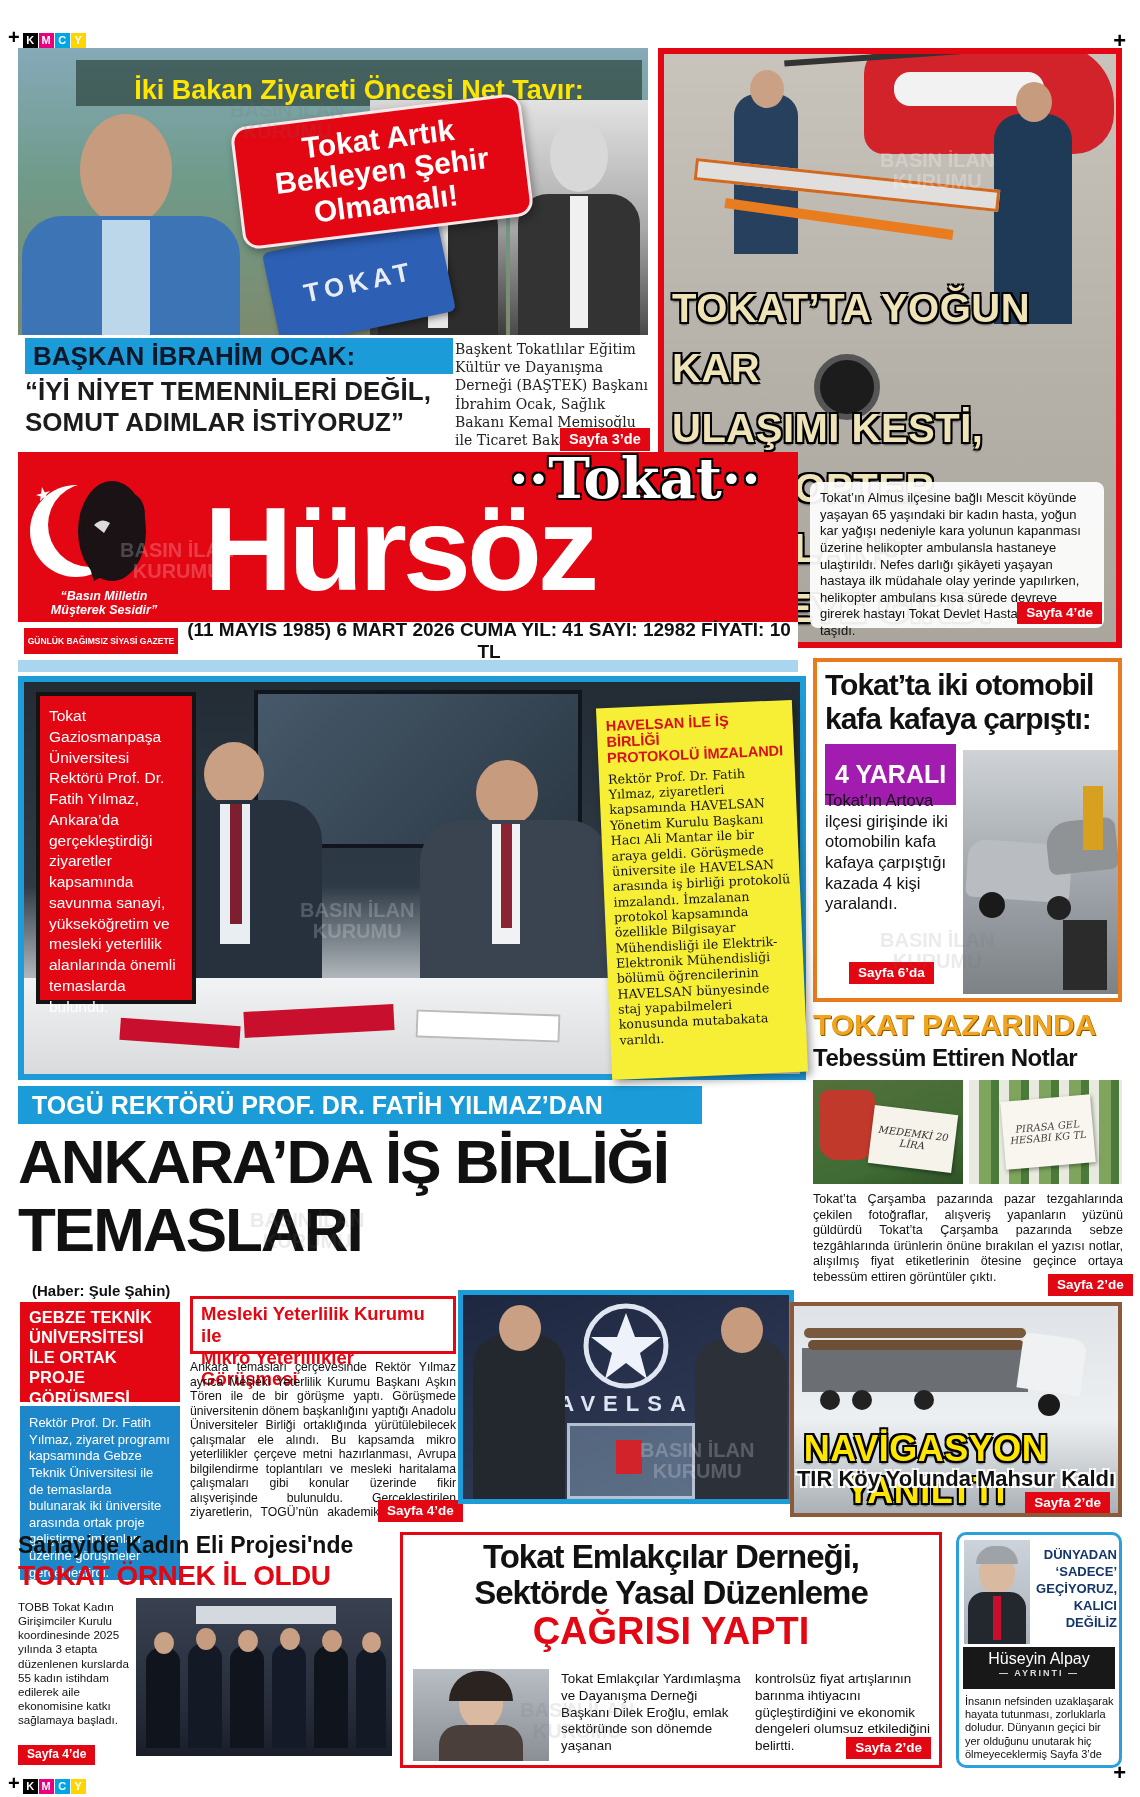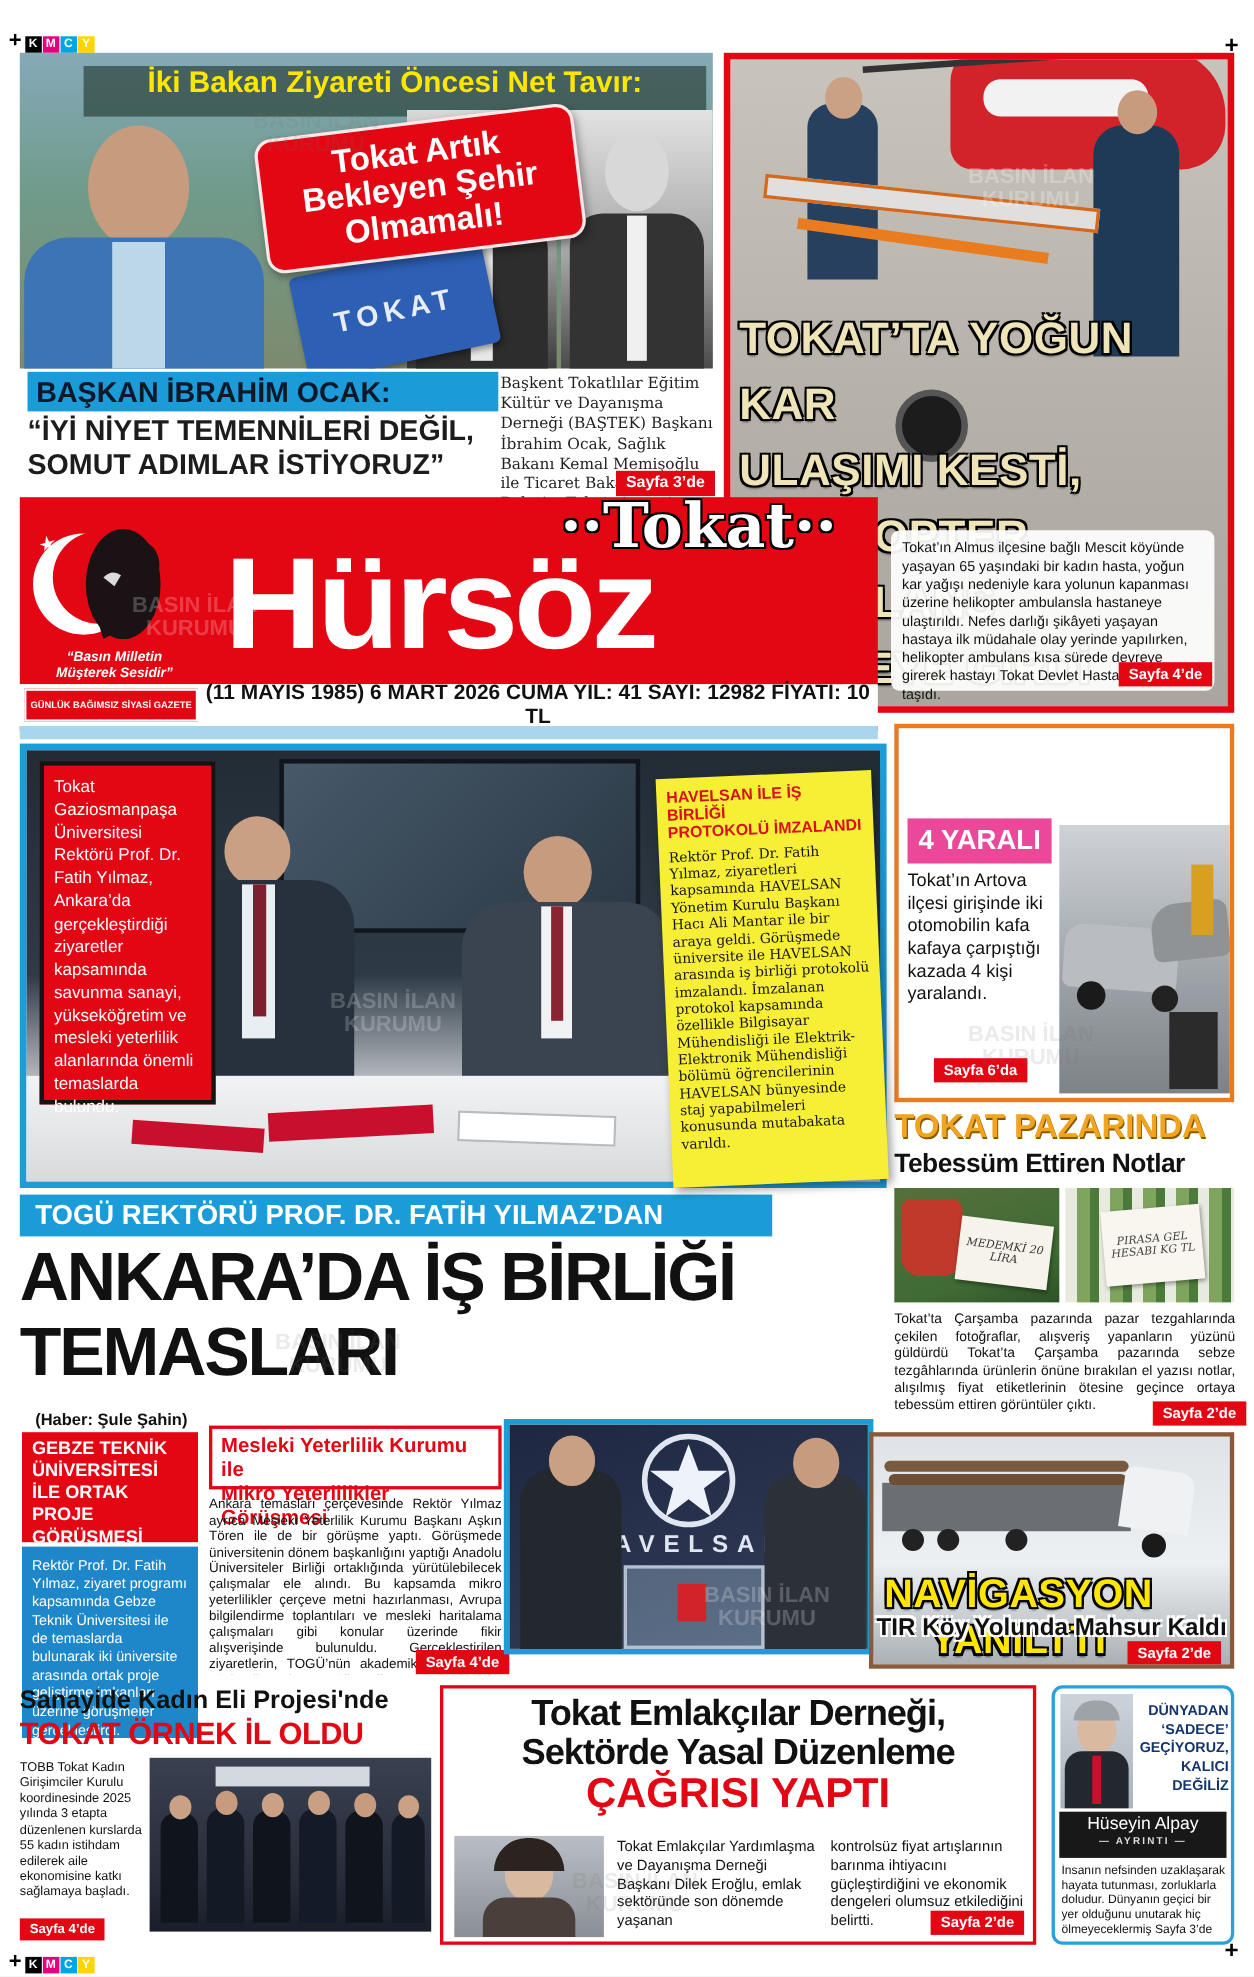--- a/index.html
+++ b/index.html
@@ -26,21 +26,21 @@
     <span style="color:#000;margin-right:3px;">+</span><span class="mark-letter" style="background:#000;">K</span><span class="mark-letter" style="background:#e6007e;">M</span><span class="mark-letter" style="background:#00a5e3;">C</span><span class="mark-letter" style="background:#ffd500;color:#fff;">Y</span>
   </div>
   <div class="ab" style="right:14px;top:28px;font-size:22px;font-weight:700;color:#000;">+</div>
   <div class="ab" style="left:8px;top:1772px;font-size:20px;font-weight:700;">
     <span style="color:#000;margin-right:3px;">+</span><span class="mark-letter" style="background:#000;">K</span><span class="mark-letter" style="background:#e6007e;">M</span><span class="mark-letter" style="background:#00a5e3;">C</span><span class="mark-letter" style="background:#ffd500;color:#fff;">Y</span>
   </div>
   <div class="ab" style="right:14px;top:1760px;font-size:22px;font-weight:700;color:#000;">+</div>
 
   <div class="ab" style="left:18px;top:48px;width:630px;height:287px;background:linear-gradient(180deg,#86a9b8 0%,#6f9b8a 45%,#7d8a6e 100%);overflow:hidden;">
 
-    <div class="ab" style="left:58px;top:12px;right:6px;height:46px;background:rgba(18,40,30,.55);display:flex;align-items:flex-start;justify-content:center;">
+    <div class="ab" style="left:58px;top:12px;right:6px;height:46px;background:rgba(18,40,30,.55);display:flex;align-items:flex-end;justify-content:center;">
       <span style="color:#ffe600;font-weight:800;font-size:27px;">İki Bakan Ziyareti Öncesi Net Tavır:</span>
     </div>
 
     <div>
       <div class="ab" style="left:62px;top:66px;width:92px;height:112px;border-radius:46px/56px;background:#c79b7e;"></div>
       <div class="ab" style="left:4px;top:168px;width:218px;height:120px;border-radius:40px 40px 0 0;background:#3d74b5;"></div>
       <div class="ab" style="left:84px;top:172px;width:48px;height:116px;background:#bcd7ea;"></div>
     </div>
 
     <div class="ab" style="left:352px;top:52px;width:136px;height:235px;background:linear-gradient(180deg,#d8d8d8,#9b9b9b 55%,#3c3c3c 100%);">
@@ -206,21 +206,25 @@
     <div class="ab" style="left:10px;top:40px;width:92px;height:170px;border-radius:30px 30px 0 0;background:#23282f;"></div>
     <div class="ab" style="left:36px;top:10px;width:42px;height:46px;border-radius:50%;background:#c9a083;"></div>
     <div class="ab" style="left:232px;top:44px;width:92px;height:166px;border-radius:30px 30px 0 0;background:#2c3139;"></div>
     <div class="ab" style="left:258px;top:12px;width:42px;height:46px;border-radius:50%;background:#c79b7e;"></div>
     <div class="ab" style="left:104px;top:128px;width:122px;height:70px;background:rgba(185,220,240,.30);border:3px solid rgba(230,240,250,.65);">
       <div class="ab" style="left:46px;top:14px;width:26px;height:34px;background:#d2232a;"></div>
     </div>
   </div>
 
   <div class="ab" style="left:813px;top:658px;width:309px;height:344px;border:4px solid #e77b1e;box-sizing:border-box;background:#fff;">
-    <div class="ab" style="left:8px;top:82px;background:#ec4899;color:#fff;font-weight:800;font-size:25px;padding:6px 10px;">4 YARALI</div>
+    <div style="padding:6px 8px 0 8px;color:#111;font-weight:800;font-size:30px;line-height:1.12;letter-spacing:-1px;">
+      <div>Tokat’ta iki otomobil</div>
+      <div>kafa kafaya çarpıştı:</div>
+    </div>
+    <div class="ab" style="left:8px;top:82px;background:#a21caf;color:#fff;font-weight:800;font-size:25px;padding:16px 10px;">4 YARALI</div>
     <div class="ab" style="left:8px;top:128px;width:132px;font-size:16.5px;line-height:1.25;color:#111;">Tokat’ın Artova ilçesi girişinde iki otomobilin kafa kafaya çarpıştığı kazada 4 kişi yaralandı.</div>
     <div class="ab" style="left:32px;top:300px;text-align:right;"><span class="tag">Sayfa 6’da</span></div>
     <div class="ab" style="left:146px;top:88px;width:155px;height:244px;background:linear-gradient(180deg,#cfd3d7 0%,#9aa0a5 60%,#7d8287 100%);overflow:hidden;">
       <div class="ab" style="left:4px;top:92px;width:104px;height:58px;border-radius:18px 30px 8px 8px;background:#b9bcc0;transform:rotate(4deg);"></div>
       <div class="ab" style="left:84px;top:70px;width:70px;height:52px;border-radius:24px 10px 8px 8px;background:#8f9396;transform:rotate(-6deg);"></div>
       <div class="ab" style="left:16px;top:142px;width:26px;height:26px;border-radius:50%;background:#1a1a1a;"></div>
       <div class="ab" style="left:84px;top:146px;width:24px;height:24px;border-radius:50%;background:#222;"></div>
       <div class="ab" style="left:120px;top:36px;width:20px;height:64px;background:#d8a020;"></div>
       <div class="ab" style="left:100px;top:170px;width:44px;height:70px;background:#2b2b2b;"></div>
     </div>

